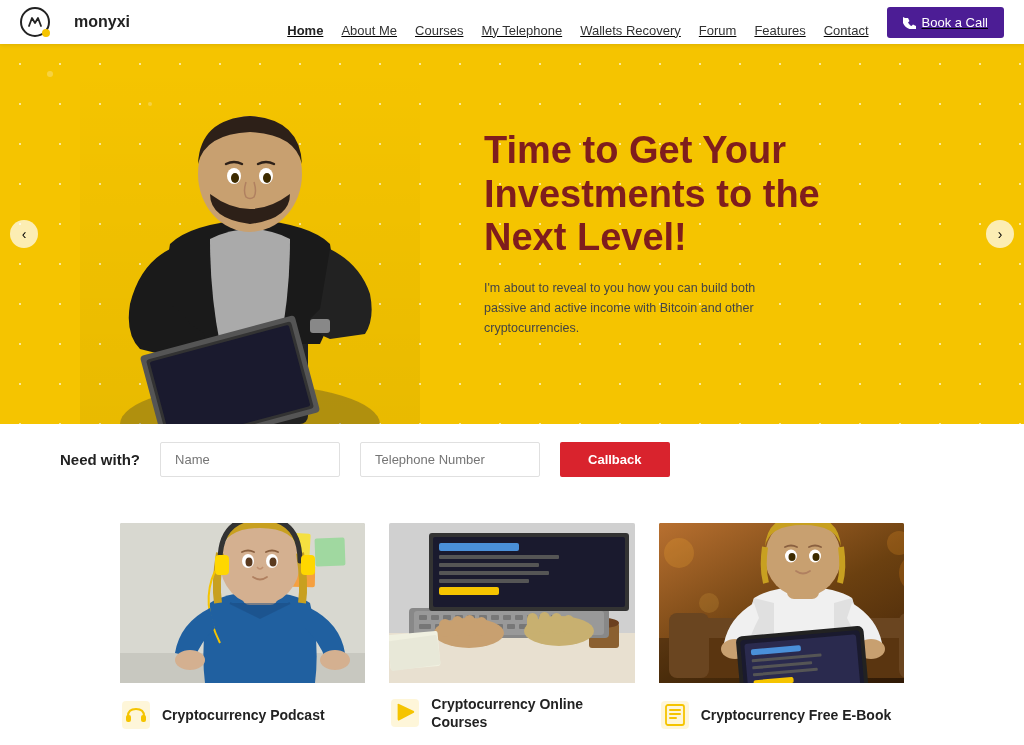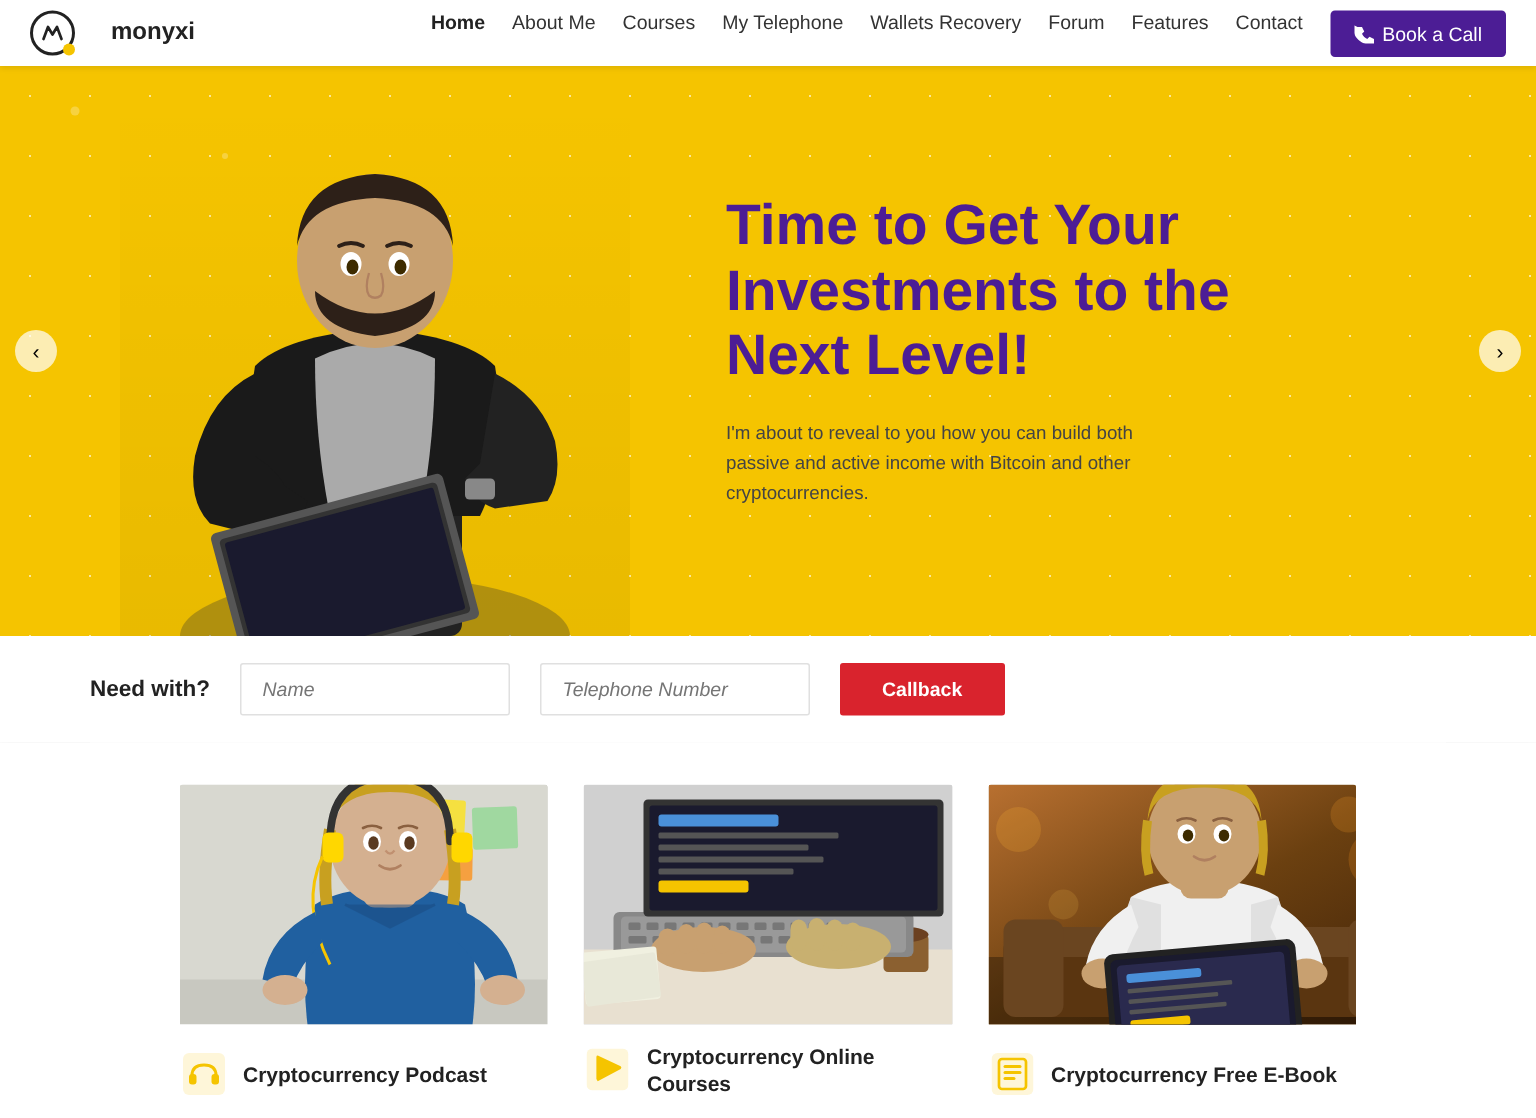--- a/index.html
+++ b/index.html
@@ -61,24 +61,25 @@
     .search-bar input {
       border: none;
       outline: none;
       font-size: 12px;
       width: 100%;
       color: #999;
     }
     .search-icon-svg { color: #aaa; font-size: 12px; }
     .nav-links {
       display: flex;
-      align-items: flex-start;
+      align-items: flex-end;
       gap: 18px;
       margin-left: auto;
       font-size: 13px;
+      text-decoration: underline;
     }
     .nav-links a {
       text-decoration: none;
       color: #333;
       white-space: nowrap;
     }
     .nav-links a.active { font-weight: bold; color: #222; }
     .book-call-btn {
       background: #4c1d95;
       color: #fff;
@@ -141,21 +142,21 @@
     .hero-content {
       position: absolute;
       right: 120px;
       top: 50%;
       transform: translateY(-50%);
       max-width: 420px;
     }
     .hero-title {
       font-size: 38px;
       font-weight: 900;
-      color: #4c1d95;
+      color: #7f1d1d;
       line-height: 1.15;
       margin-bottom: 18px;
     }
     .hero-subtitle {
       font-size: 12.5px;
       color: #444;
       line-height: 1.6;
       max-width: 300px;
     }
 
@@ -175,21 +176,20 @@
       white-space: nowrap;
     }
     .help-input {
       border: 1px solid #e0e0e0;
       border-radius: 2px;
       padding: 9px 14px;
       font-size: 13px;
       color: #aaa;
       width: 180px;
       outline: none;
-      font-style: italic;
     }
     .callback-btn {
       background: #d9232d;
       color: #fff;
       border: none;
       padding: 10px 28px;
       font-size: 13px;
       font-weight: bold;
       border-radius: 2px;
       cursor: pointer;

